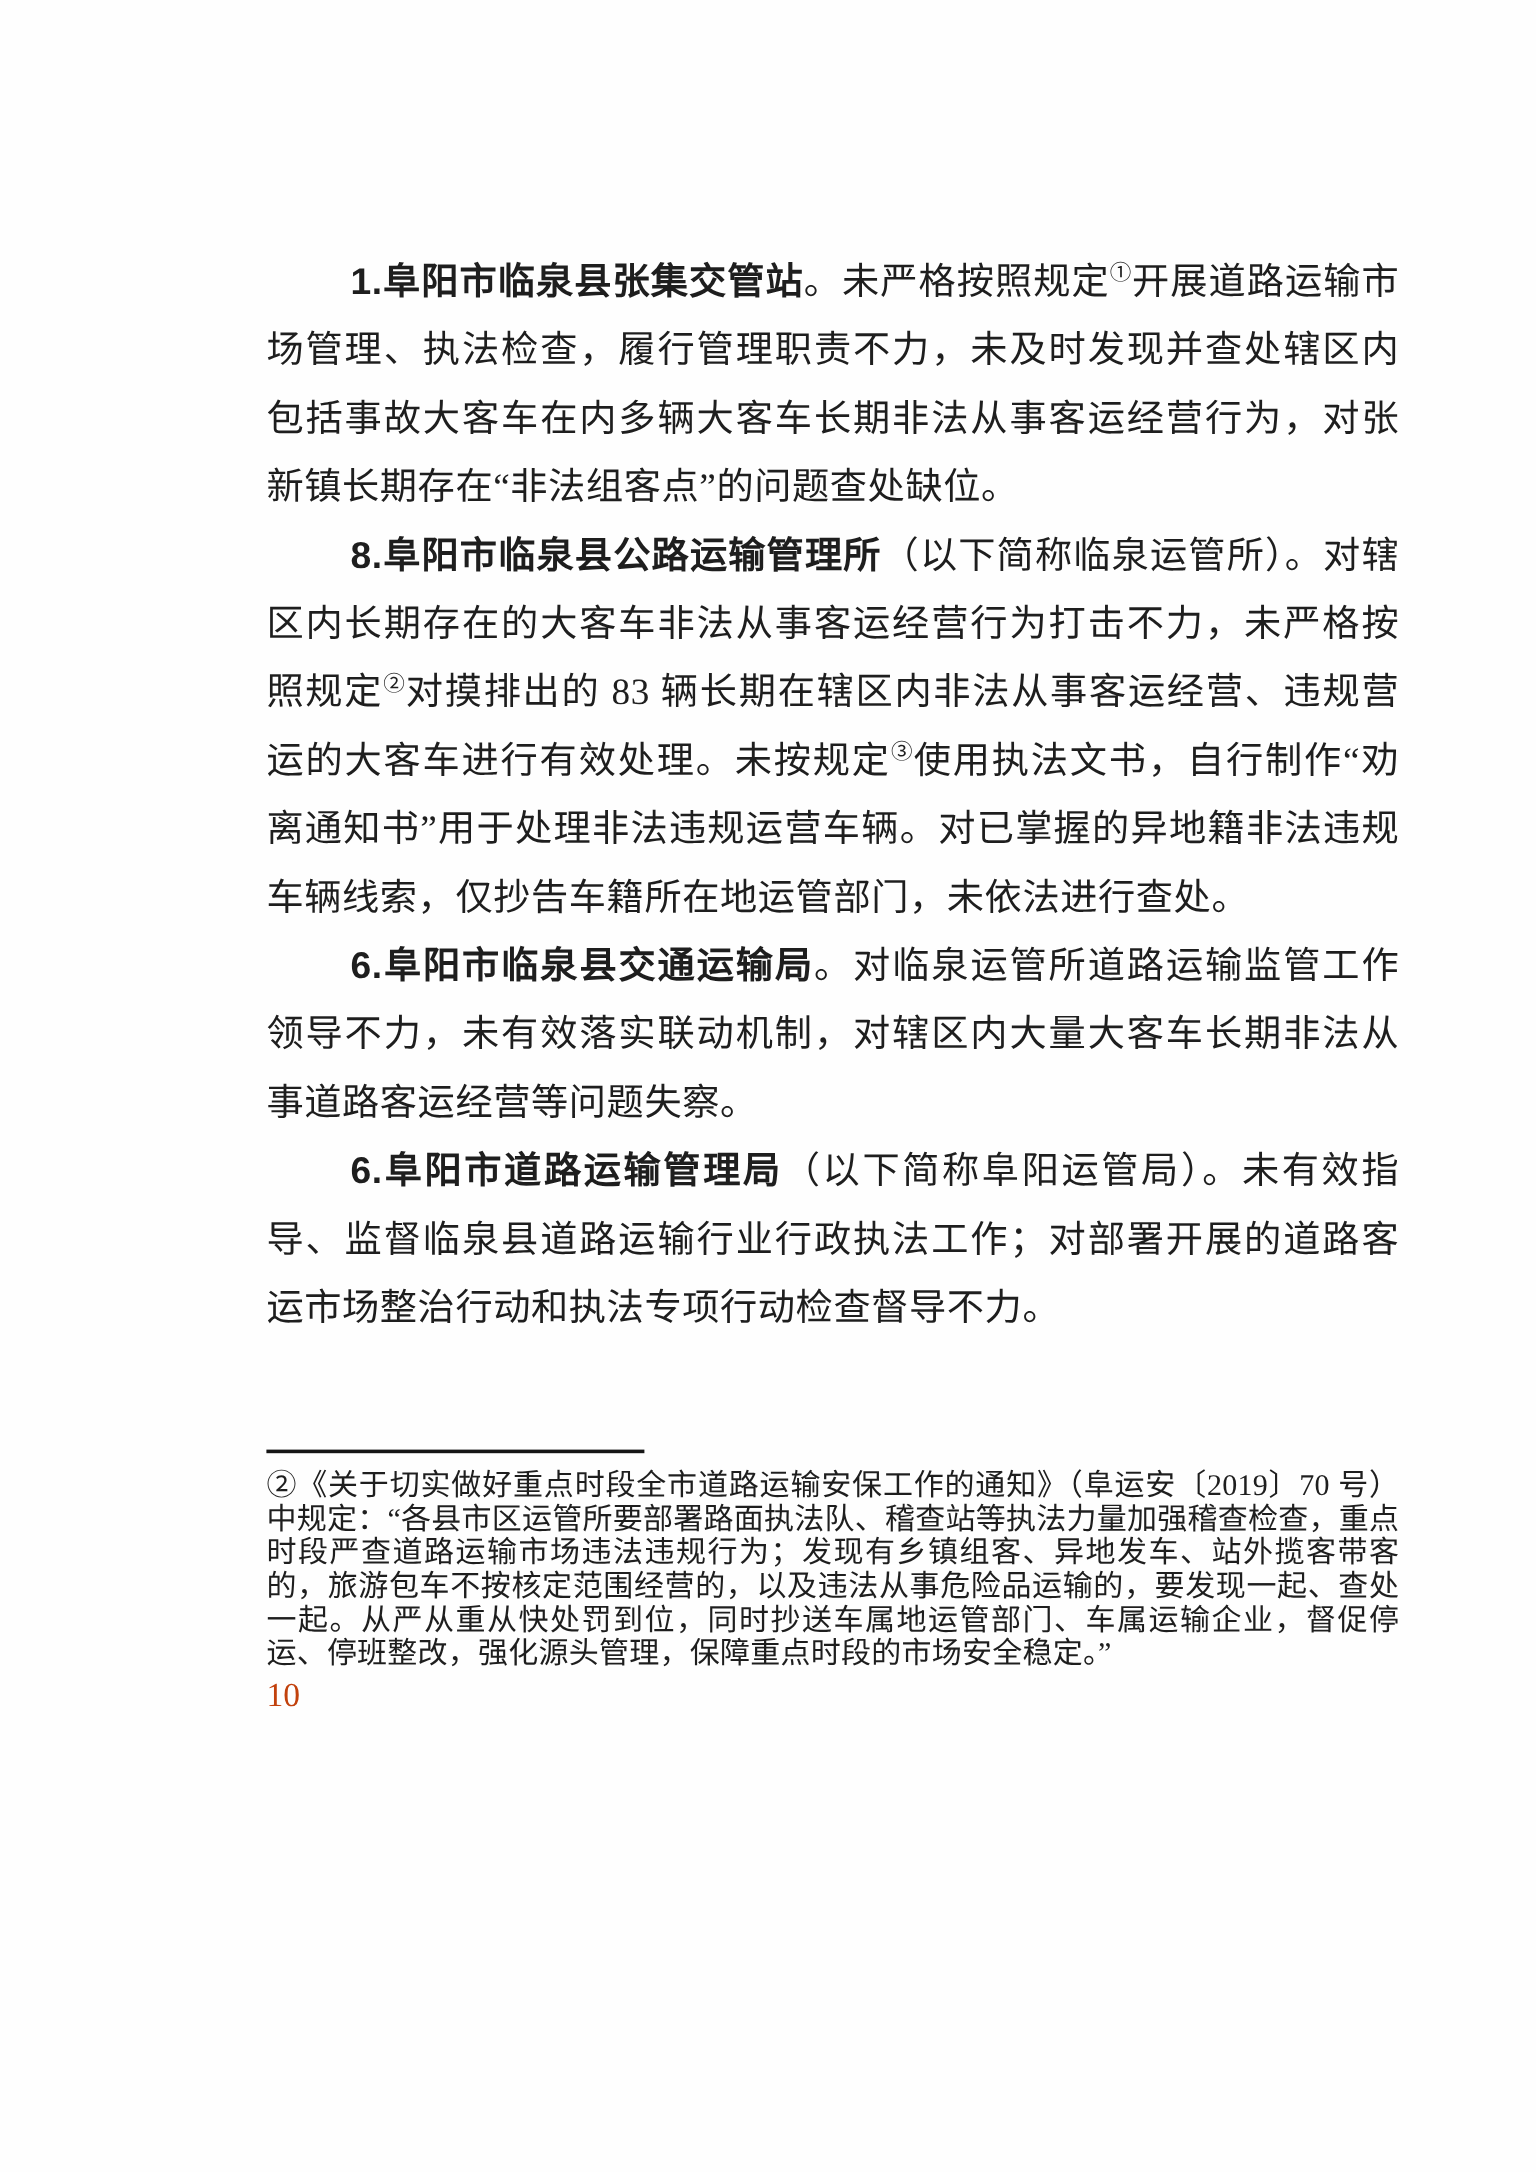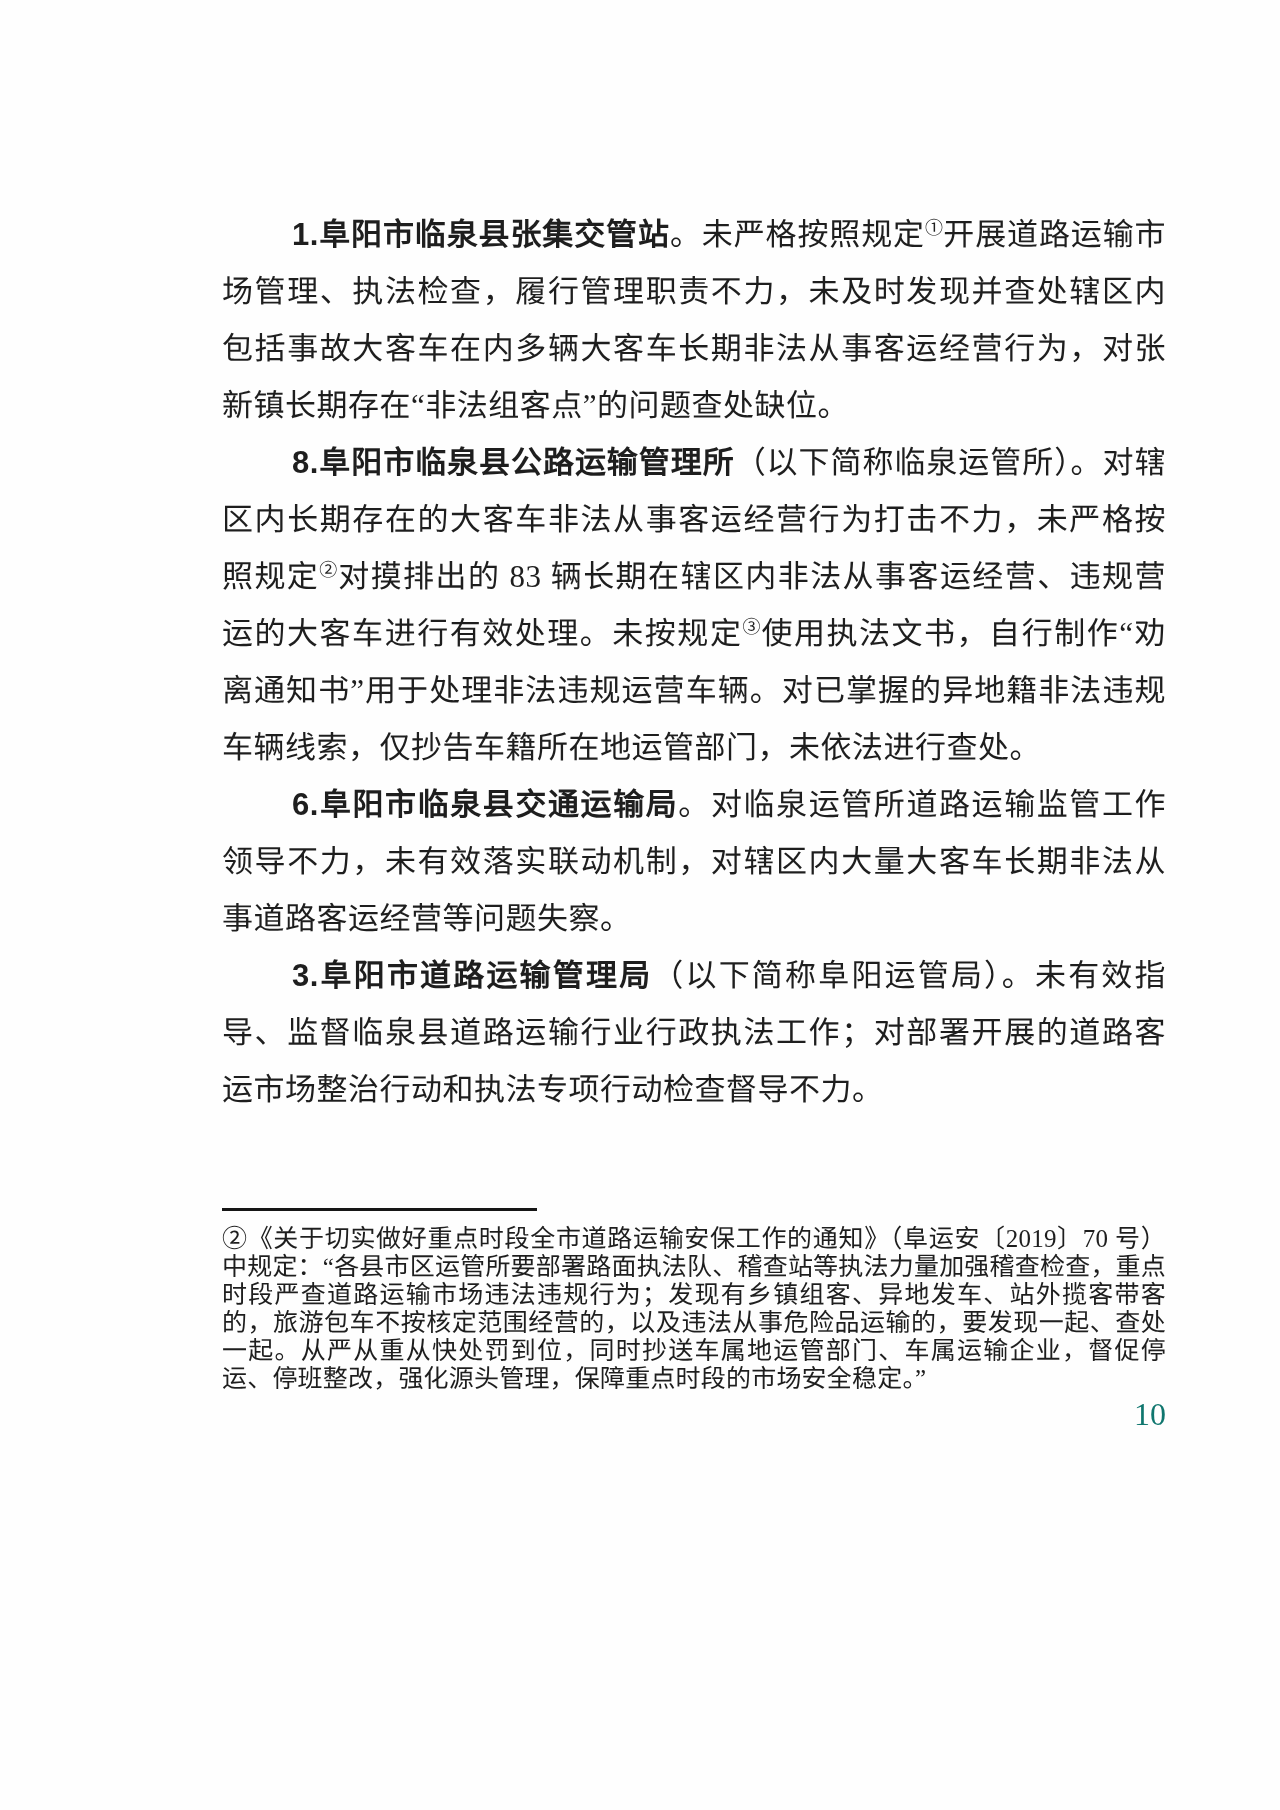--- a/index.html
+++ b/index.html
@@ -59,37 +59,37 @@
   }
   .footnote {
     margin: 0;
     font-size: 25px;
     line-height: 28px;
     text-align: justify;
     letter-spacing: 0.2px;
   }
   .page-number {
     margin-top: 6px;
-    text-align: right;
-    font-size: 32px;
+    text-align: left;
+    font-size: 28px;
     line-height: 30px;
-    color: #0f766e;
+    color: #c2410c;
   }
 </style>
 </head>
 <body>
 
 <div class="page">
   <div class="content">
 
     <div class="body-block">
         <p class="body-para"><span class="run-bold">1.阜阳市临泉县张集交管站</span><span class="run-normal">。未严格按照规定</span><sup class="run-sup">①</sup><span class="run-normal">开展道路运输市场管理、执法检查，履行管理职责不力，未及时发现并查处辖区内包括事故大客车在内多辆大客车长期非法从事客运经营行为，对张新镇长期存在“非法组客点”的问题查处缺位。</span></p>
         <p class="body-para"><span class="run-bold">8.阜阳市临泉县公路运输管理所</span><span class="run-normal">（以下简称临泉运管所）。对辖区内长期存在的大客车非法从事客运经营行为打击不力，未严格按照规定</span><sup class="run-sup">②</sup><span class="run-normal">对摸排出的 83 辆长期在辖区内非法从事客运经营、违规营运的大客车进行有效处理。未按规定</span><sup class="run-sup">③</sup><span class="run-normal">使用执法文书，自行制作“劝离通知书”用于处理非法违规运营车辆。对已掌握的异地籍非法违规车辆线索，仅抄告车籍所在地运管部门，未依法进行查处。</span></p>
         <p class="body-para"><span class="run-bold">6.阜阳市临泉县交通运输局</span><span class="run-normal">。对临泉运管所道路运输监管工作领导不力，未有效落实联动机制，对辖区内大量大客车长期非法从事道路客运经营等问题失察。</span></p>
-        <p class="body-para"><span class="run-bold">3.阜阳市道路运输管理局</span><span class="run-normal">（以下简称阜阳运管局）。未有效指导、监督临泉县道路运输行业行政执法工作；对部署开展的道路客运市场整治行动和执法专项行动检查督导不力。</span></p>
+        <p class="body-para"><span class="run-bold">6.阜阳市道路运输管理局</span><span class="run-normal">（以下简称阜阳运管局）。未有效指导、监督临泉县道路运输行业行政执法工作；对部署开展的道路客运市场整治行动和执法专项行动检查督导不力。</span></p>
       </div>
 
     <div class="footnote-separator"></div>
 
     <div class="footnote-block">
         <p class="footnote">②《关于切实做好重点时段全市道路运输安保工作的通知》（阜运安〔2019〕70 号）中规定：“各县市区运管所要部署路面执法队、稽查站等执法力量加强稽查检查，重点时段严查道路运输市场违法违规行为；发现有乡镇组客、异地发车、站外揽客带客的，旅游包车不按核定范围经营的，以及违法从事危险品运输的，要发现一起、查处一起。从严从重从快处罚到位，同时抄送车属地运管部门、车属运输企业，督促停运、停班整改，强化源头管理，保障重点时段的市场安全稳定。”</p>
       </div>
 
     <div class="page-number">10</div>
 

